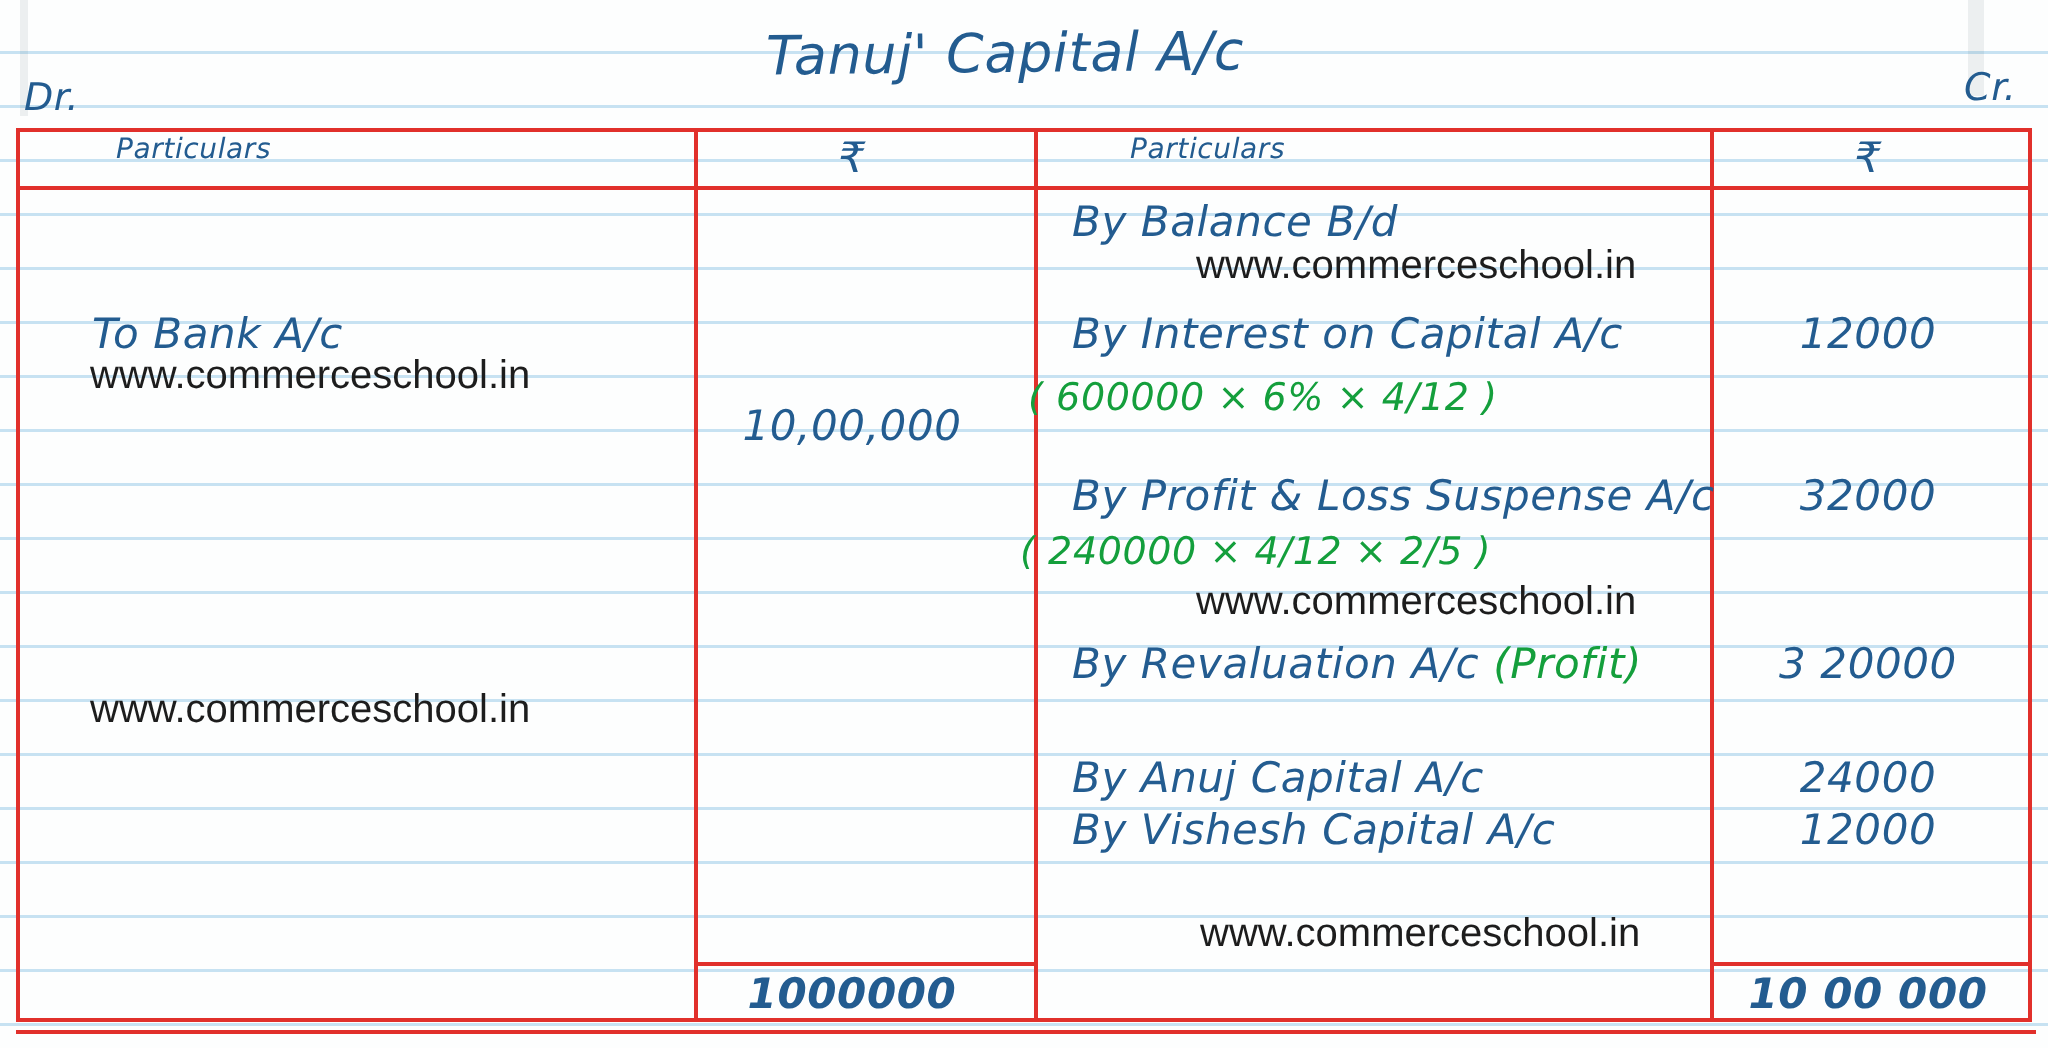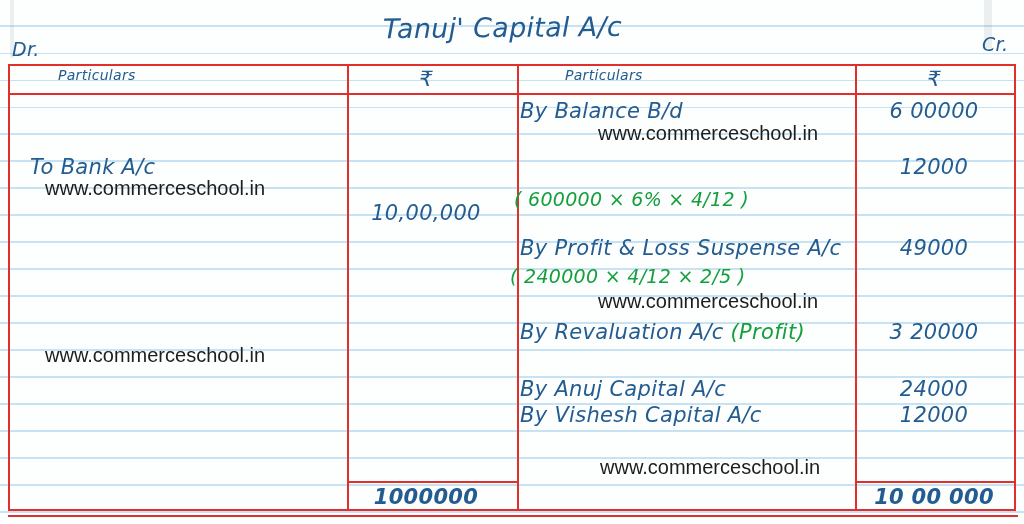--- a/index.html
+++ b/index.html
@@ -23,21 +23,21 @@
     font-style:italic;
     color:#235c90;
     white-space:nowrap;
     letter-spacing:0.3px;
   }
   .hw-green { color:#149f3c; }
 
   .title { font-size:27px; transform:rotate(-0.6deg); }
   .drcr  { font-size:19px; }
   .hdr   { font-size:14px; }
-  .entry { font-size:21px; }
+  .entry { font-size:21px;padding-left:16px; }
   .amt   { font-size:21px; text-align:center; }
   .note  { font-size:19px; }
   .total { font-size:21px; text-align:center; font-weight:bold; font-style:italic; }
 
   .watermark {
     position:absolute;
     font-family:"Liberation Sans", sans-serif;
     font-style:normal;
     font-size:20px;
     color:#1d1d1d;
@@ -79,27 +79,27 @@
 
   <div class="hw hdr" style="left:58px; top:67px;">Particulars</div>
   <div class="hw hdr amt" style="left:345px; top:67px; width:162px;">₹</div>
   <div class="hw hdr" style="left:565px; top:67px;">Particulars</div>
   <div class="hw hdr amt" style="left:853px; top:67px; width:162px;">₹</div>
 
   <div class="hw entry" style="left:30px; top:155px;">To Bank A/c</div>
   <div class="hw amt" style="left:345px; top:155px; width:162px;margin-top:46px;">10,00,000</div>
 
   <div class="hw entry" style="left:520px; top:99px;">By Balance B/d</div>
-  <div class="hw amt" style="left:853px; top:99px; width:162px;">6 00000</div>
 
+  <div class="hw entry" style="left:520px; top:155px;">By Interest on Capital A/c</div>
   <div class="hw amt" style="left:853px; top:155px; width:162px;">12000</div>
   <div class="hw hw-green note" style="left:514px; top:188px;">( 600000 × 6% × 4/12 )</div>
 
   <div class="hw entry" style="left:520px; top:236px;">By Profit &amp; Loss Suspense A/c</div>
-  <div class="hw amt" style="left:853px; top:236px; width:162px;">49000</div>
+  <div class="hw amt" style="left:853px; top:236px; width:162px;">32000</div>
   <div class="hw hw-green note" style="left:510px; top:265px;">( 240000 × 4/12 × 2/5   )</div>
 
   <div class="hw entry" style="left:520px; top:320px;">
     <span>By Revaluation A/c</span>
     <span class="hw-green">(Profit)</span>
   </div>
   <div class="hw amt" style="left:853px; top:320px; width:162px;">3 20000</div>
 
   <div class="hw entry" style="left:520px; top:377px;">By Anuj Capital A/c</div>
   <div class="hw amt" style="left:853px; top:377px; width:162px;">24000</div>

